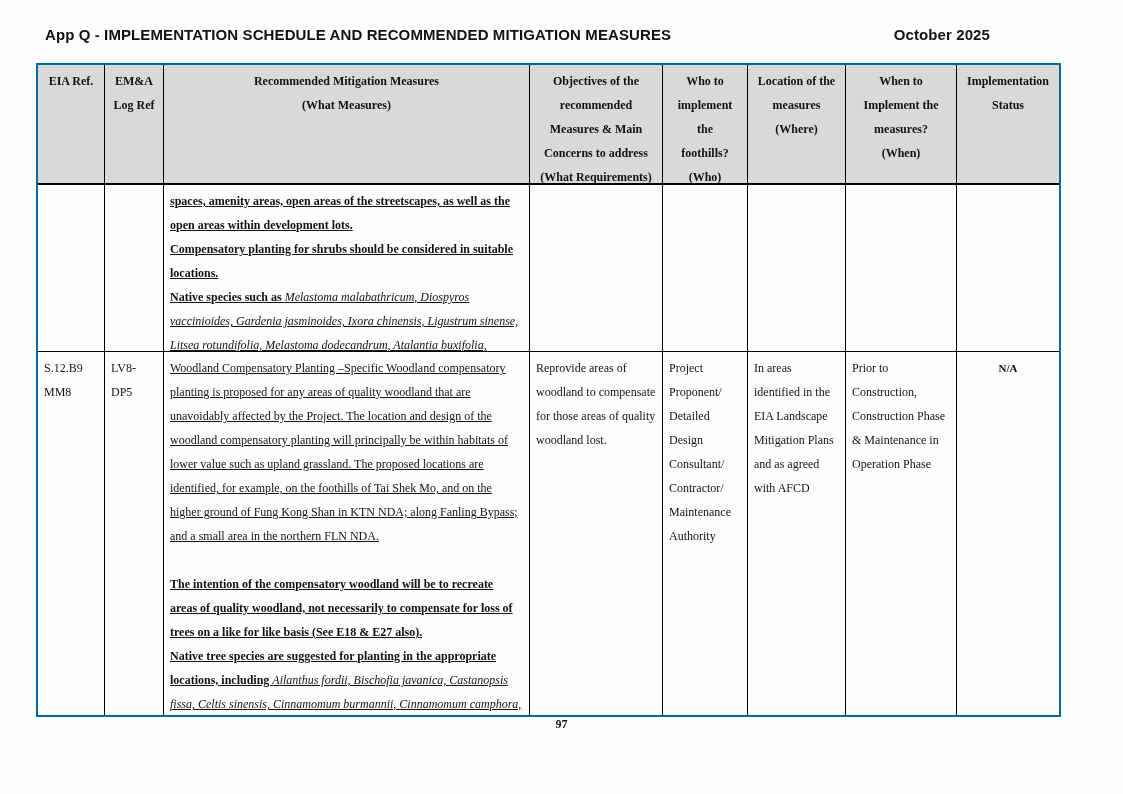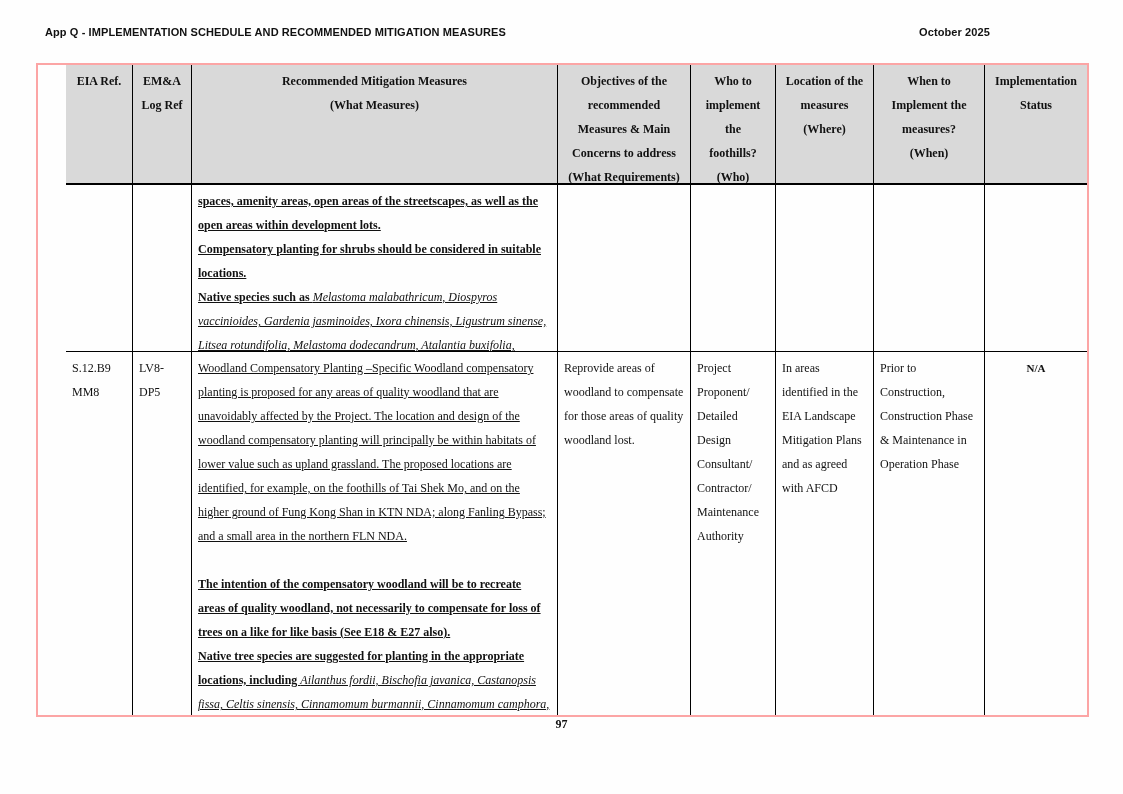--- a/index.html
+++ b/index.html
@@ -16,37 +16,36 @@
   .doc-header {
     position: absolute;
     left: 45px;
     top: 26px;
     width: 945px;
     display: flex;
     justify-content: space-between;
     align-items: center;
     font-family: "Liberation Sans", "DejaVu Sans", sans-serif;
     font-weight: bold;
-    font-size: 11px;
+    font-size: 15px;
     letter-spacing: .1px;
   }
   .mtable {
     position: absolute;
     left: 36px;
     top: 63px;
     width: 1021px;
     height: 650px;
     display: grid;
     grid-template-columns: 67px 59px 366px 133px 85px 98px 111px 102px;
     grid-template-rows: 120px 167px 363px;
-    border: 2px solid #fca5a5;
+    border: 2px solid #0369a1;
     box-sizing: content-box;
     font-size: 12px;
     line-height: 24px;
-    padding-left: 28px;
   }
   .tcell {
     box-sizing: border-box;
     border-right: 1px solid #000;
     border-bottom: 1px solid #000;
     padding: 4px 6px 2px 6px;
     white-space: pre-line;
     overflow: hidden;
     vertical-align: top;
   }

